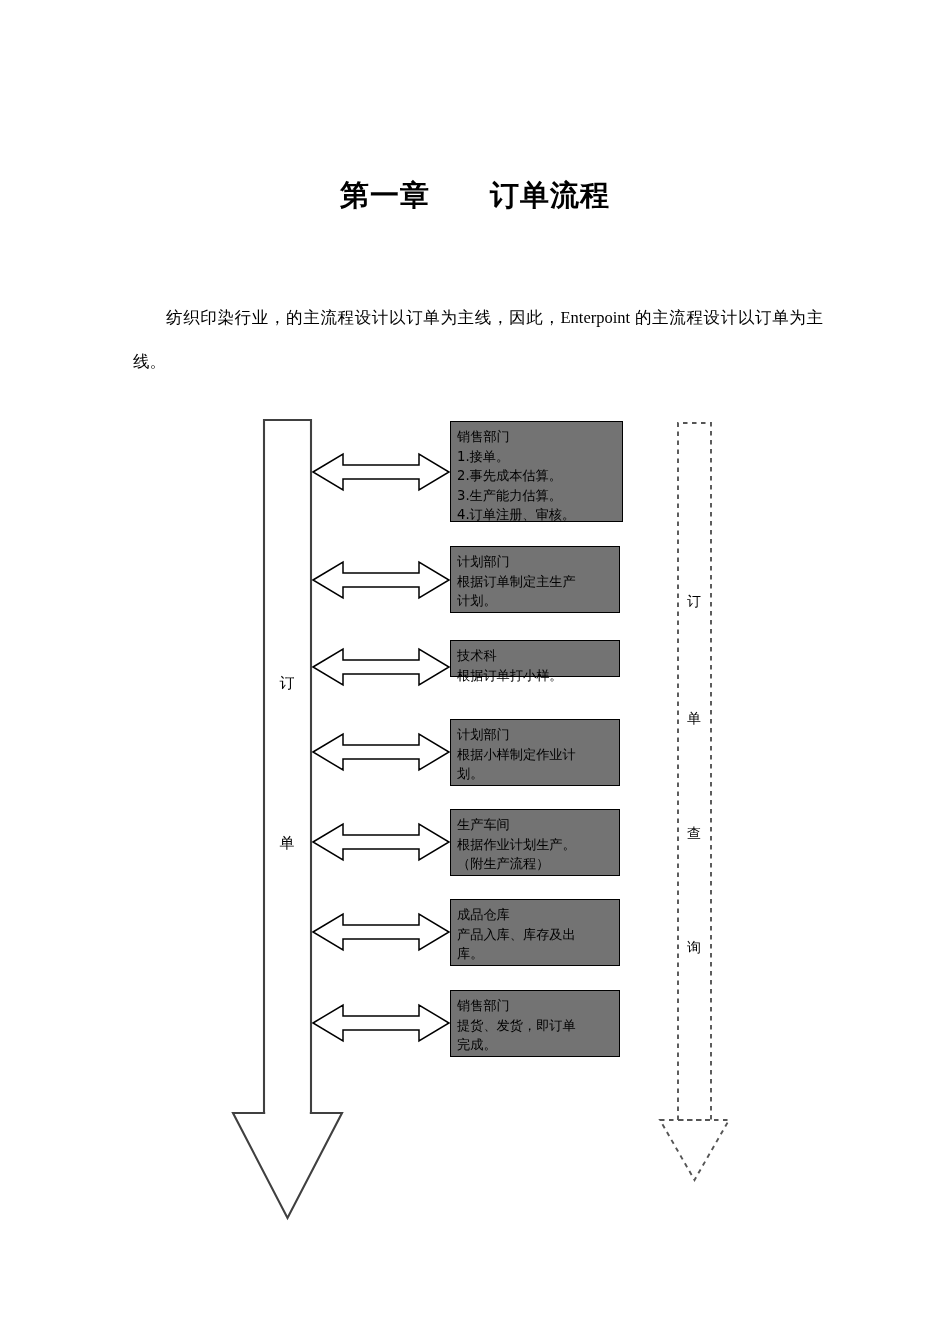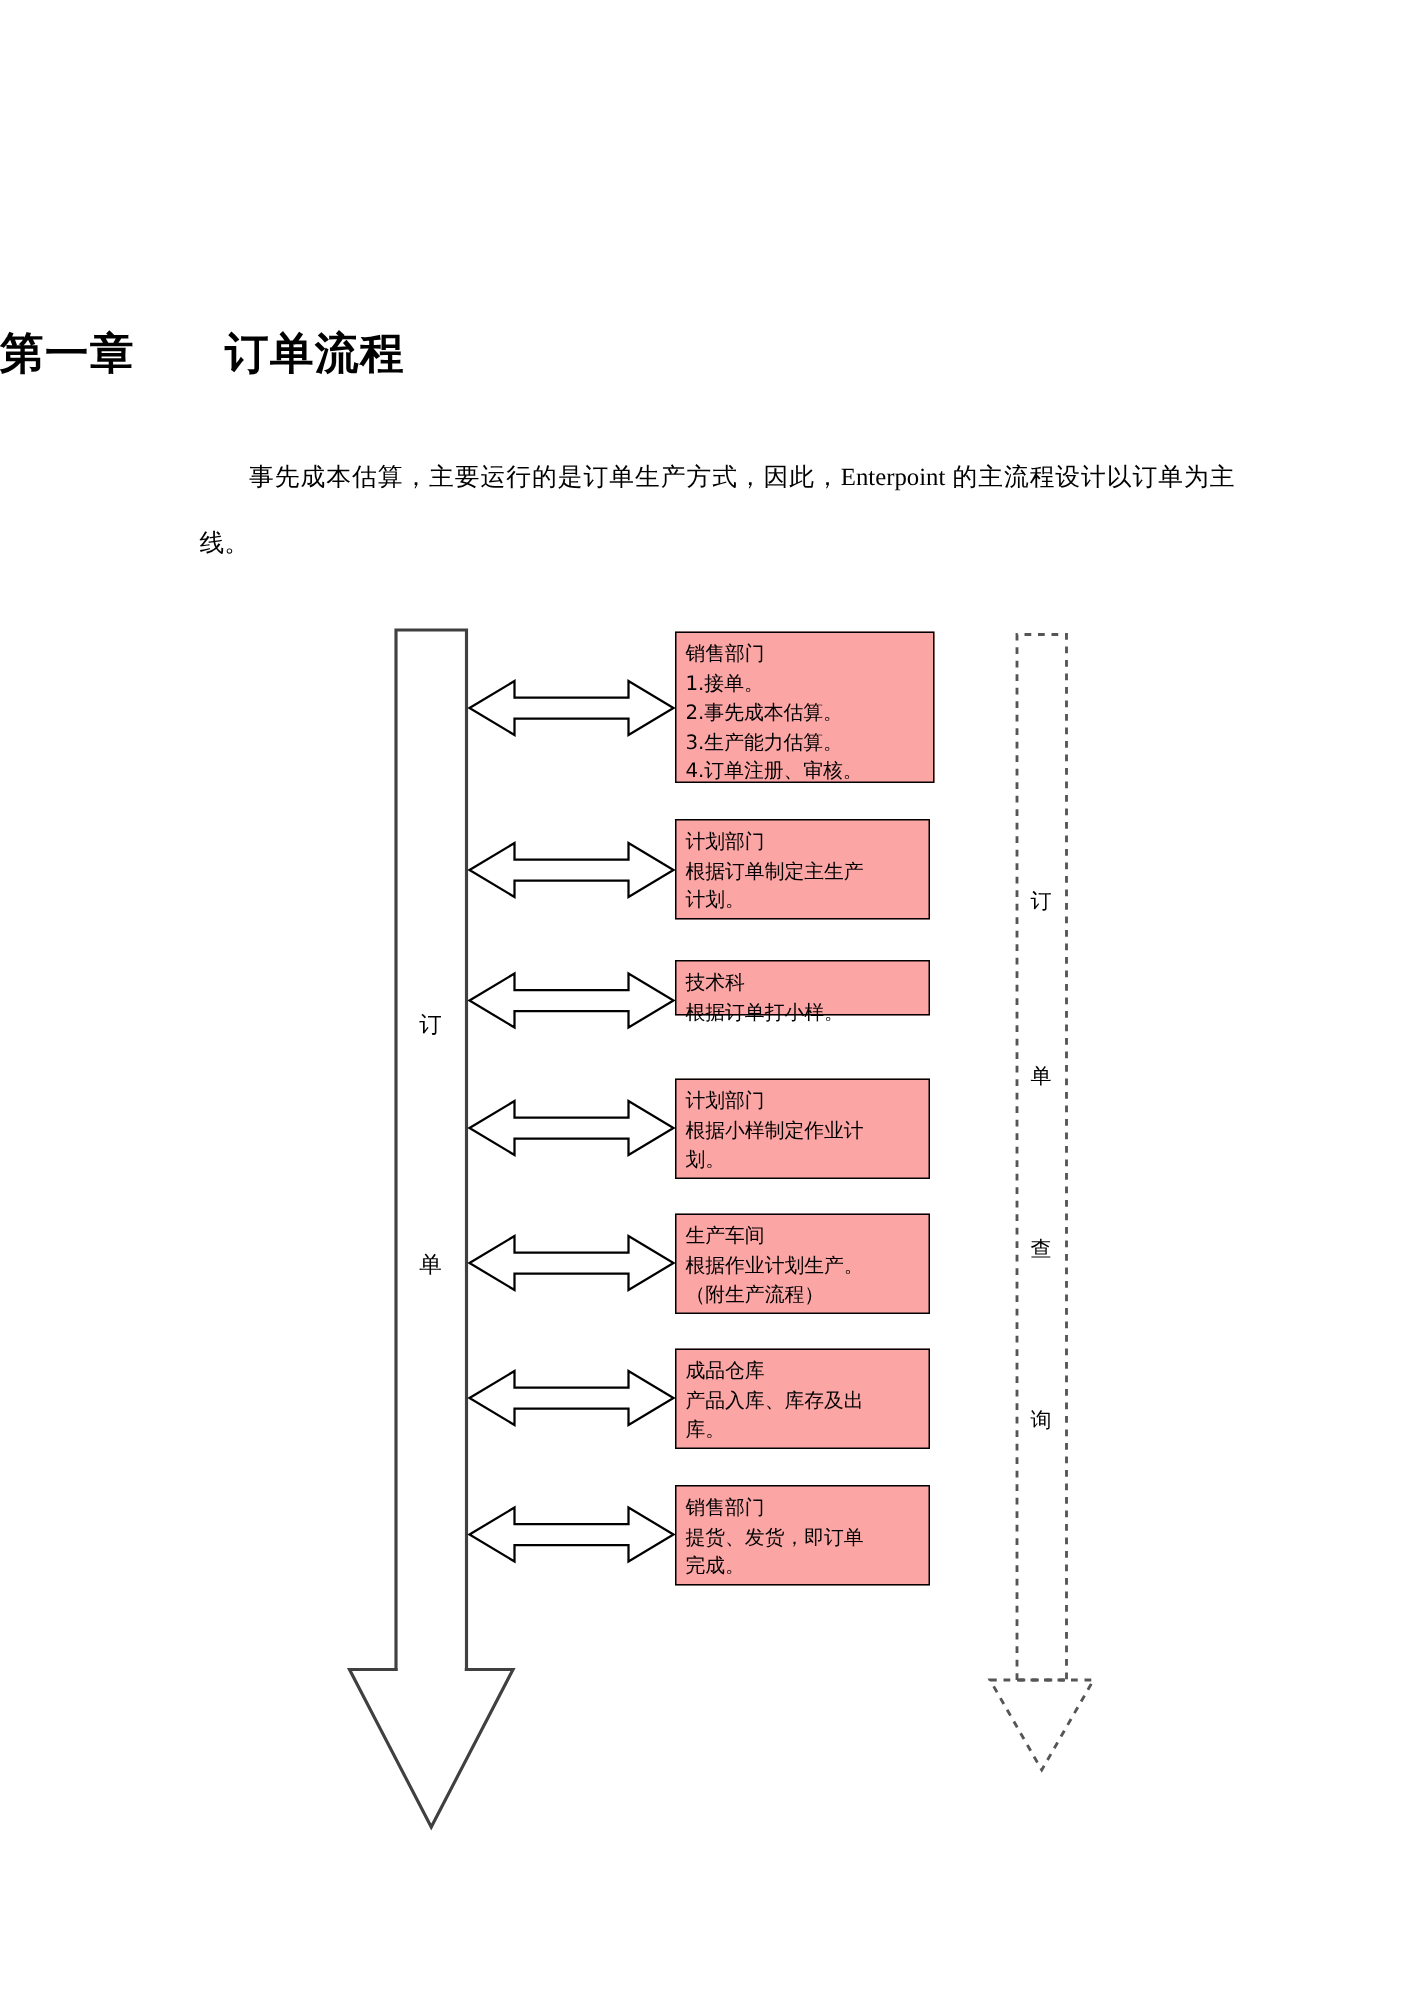--- a/index.html
+++ b/index.html
@@ -18,27 +18,26 @@
     background: #ffffff;
     overflow: hidden;
   }
 
   
   .doc-title {
     position: absolute;
     left: 0;
     top: 176px;
     width: 950px;
-    text-align: left;
+    text-align: center;
     font-family: Liberation Sans, sans-serif;
     font-weight: bold;
     font-size: 29px;
     letter-spacing: 1px;
     white-space: pre;
-    margin-top: 40px;
   }
 
   
   .doc-paragraph {
     position: absolute;
     left: 133px;
     top: 296px;
     width: 690px;
     font-size: 16.5px;
     line-height: 44px;
@@ -55,21 +54,21 @@
     height: 1344px;
     pointer-events: none;
   }
 
   
   .flow-box {
     position: absolute;
     left: 450px;
     box-sizing: border-box;
     border: 1.4px solid #000000;
-    background: #fca5a5;
+    background: #737373;
     font-family: "DejaVu Sans", "Liberation Sans", sans-serif;
     font-size: 13.2px;
     line-height: 19.5px;
     padding: 5px 0 4px 6px;
     white-space: pre-line;
   }
 
   
   .bar-label {
     position: absolute;
@@ -84,21 +83,21 @@
     width: 22px;
   }
 </style>
 </head>
 <body>
 
 <div id="page">
 
   <div class="doc-title">第一章　　订单流程</div>
 
-  <div class="doc-paragraph">事先成本估算，主要运行的是订单生产方式，因此，Enterpoint 的主流程设计以订单为主线。</div>
+  <div class="doc-paragraph">纺织印染行业，的主流程设计以订单为主线，因此，Enterpoint 的主流程设计以订单为主线。</div>
 
   <svg id="diagram" viewBox="0 0 950 1344" width="950" height="1344" xmlns="http://www.w3.org/2000/svg">
 
     <g>
 
       <path d="M264,1113 L264,420 L311,420 L311,1113" fill="#ffffff" stroke="#404040" stroke-width="2.1"></path>
 
       <path d="M233,1113 L342,1113 L287.5,1218 Z" fill="#ffffff" stroke="#404040" stroke-width="2.1" stroke-linejoin="miter"></path>
 
       <line x1="265.2" y1="1113" x2="309.8" y2="1113" stroke="#ffffff" stroke-width="2.6"></line>

